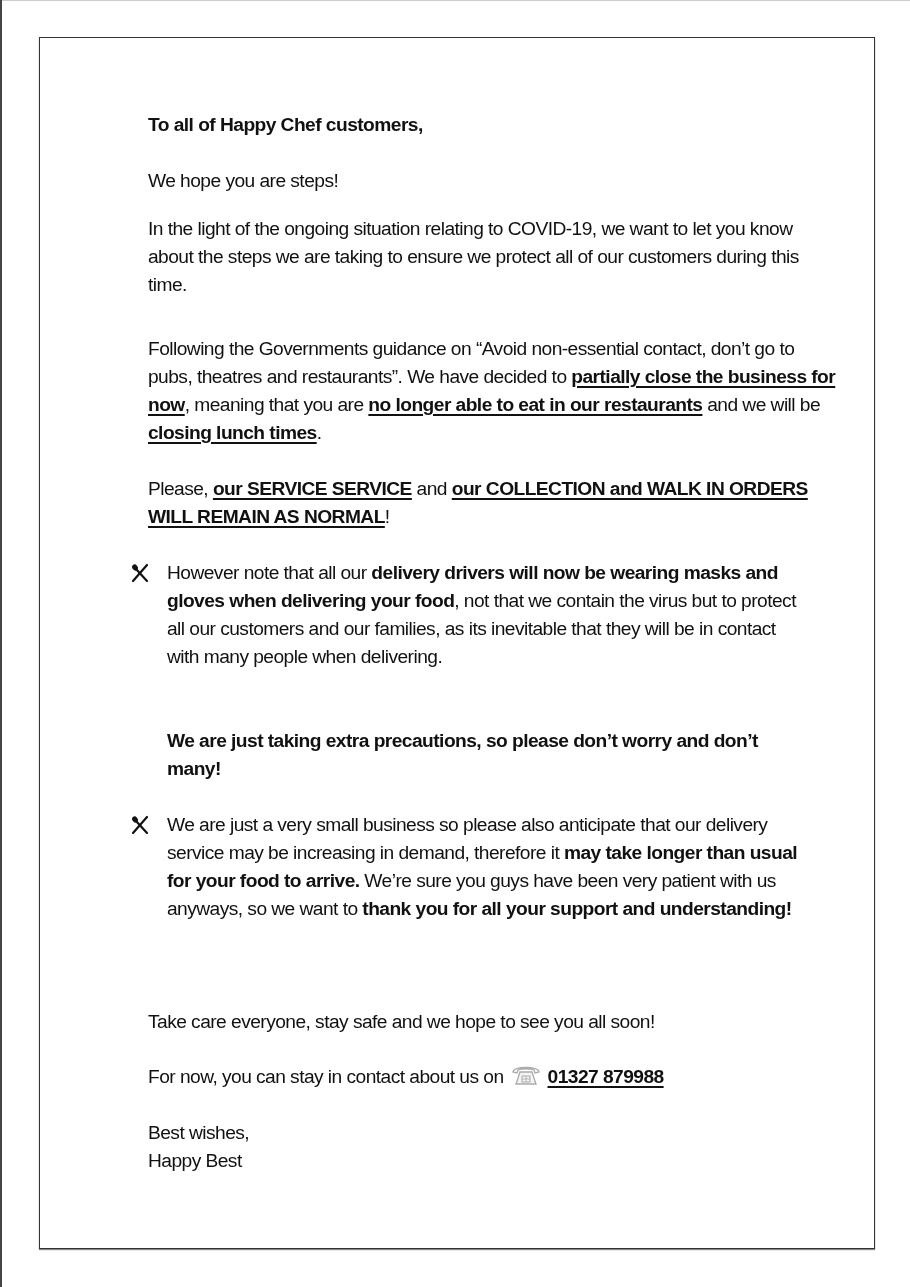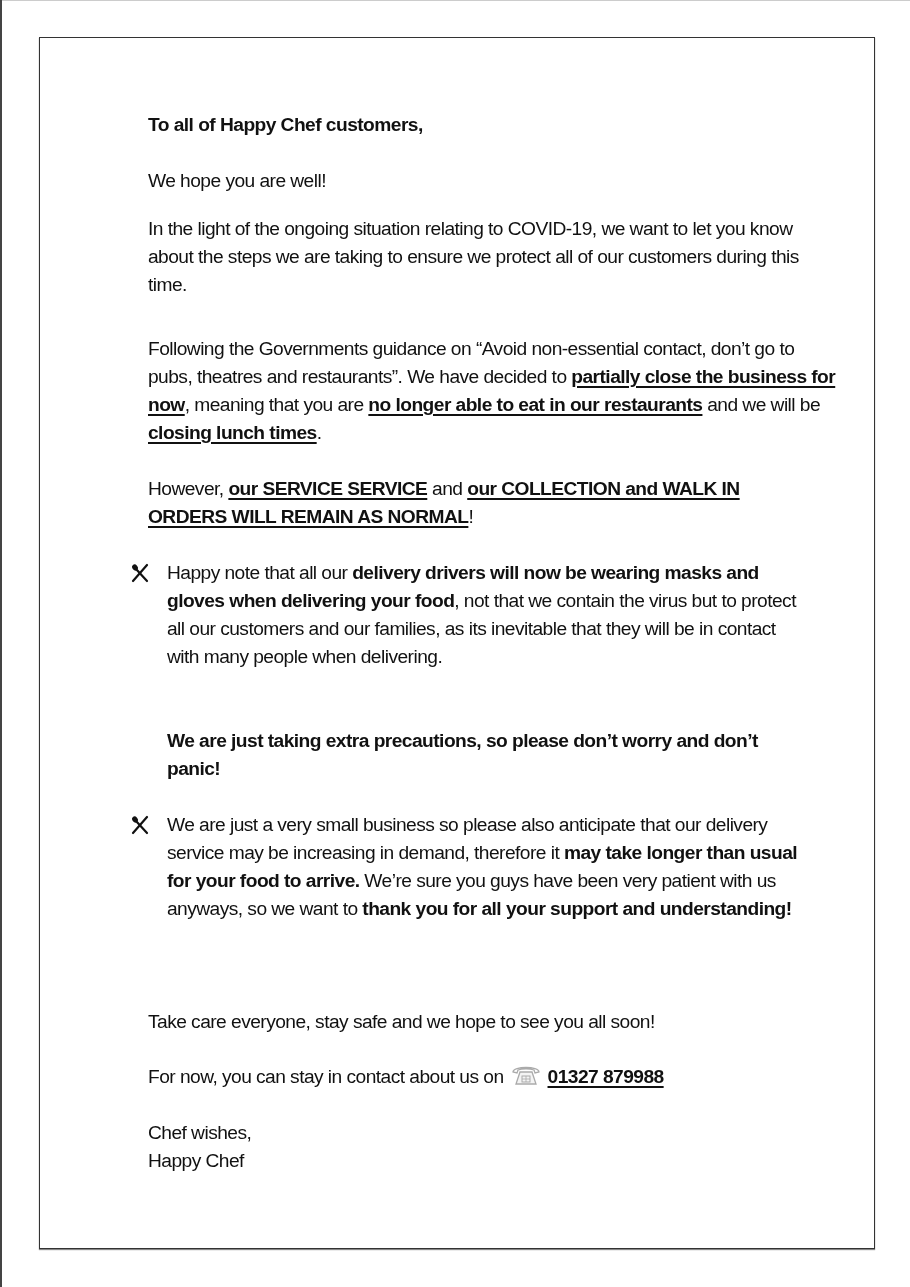--- a/index.html
+++ b/index.html
@@ -27,36 +27,36 @@
 <body>
 
 <div class="top-edge"></div>
 <div class="left-edge"></div>
 
 <div class="page"></div>
 
 <div class="content">
   <p class="abs b" style="top:0">To all of Happy Chef customers,</p>
 
-  <p class="abs" style="top:56px">We hope you are well!</p>
+  <p class="abs" style="top:56px">We hope you are steps!</p>
 
   <p class="abs" style="top:104px; width:680px">In the light of the ongoing situation relating to COVID-19, we want to let you know about the steps we are taking to ensure we protect all of our customers during this time.</p>
 
   <p class="abs" style="top:224px; width:695px"><span>Following the Governments guidance on “Avoid non-essential contact, don’t go to pubs, theatres and restaurants”. We have decided to </span><span class="b u">partially close the business for now</span><span>, meaning that you are </span><span class="b u">no longer able to eat in our restaurants</span><span> and we will be </span><span class="b u">closing lunch times</span><span>.</span></p>
 
-  <p class="abs" style="top:364px; width:660px"><span>However, </span><span class="b u">our SERVICE SERVICE</span><span> and </span><span class="b u">our COLLECTION and WALK IN ORDERS WILL REMAIN AS NORMAL</span><span>!</span></p>
+  <p class="abs" style="top:364px; width:660px"><span>Please, </span><span class="b u">our SERVICE SERVICE</span><span> and </span><span class="b u">our COLLECTION and WALK IN ORDERS WILL REMAIN AS NORMAL</span><span>!</span></p>
 
   <div style="position:absolute; top:448px; left:0; width:700px;">
     <svg class="bullet" style="top:4px" viewBox="0 0 20 20">
       <line x1="3" y1="18" x2="17" y2="2" stroke="#111" stroke-width="2.2" stroke-linecap="round"></line>
       <line x1="6" y1="6" x2="17" y2="18" stroke="#111" stroke-width="2.2" stroke-linecap="round"></line>
       <ellipse cx="5" cy="4.5" rx="2.6" ry="3.2" fill="#111" transform="rotate(-40 5 4.5)"></ellipse>
     </svg>
-    <p class="indent" style="top:0"><span>Happy note that all our </span><span class="b">delivery drivers will now be wearing masks and gloves when delivering your food</span><span>, not that we contain the virus but to protect all our customers and our families, as its inevitable that they will be in contact with many people when delivering.</span></p>
-    <p class="indent b" style="top:168px; width:620px">We are just taking extra precautions, so please don’t worry and don’t panic!</p>
+    <p class="indent" style="top:0"><span>However note that all our </span><span class="b">delivery drivers will now be wearing masks and gloves when delivering your food</span><span>, not that we contain the virus but to protect all our customers and our families, as its inevitable that they will be in contact with many people when delivering.</span></p>
+    <p class="indent b" style="top:168px; width:620px">We are just taking extra precautions, so please don’t worry and don’t many!</p>
   </div>
 
   <div style="position:absolute; top:700px; left:0; width:700px;">
     <svg class="bullet" style="top:4px" viewBox="0 0 20 20">
       <line x1="3" y1="18" x2="17" y2="2" stroke="#111" stroke-width="2.2" stroke-linecap="round"></line>
       <line x1="6" y1="6" x2="17" y2="18" stroke="#111" stroke-width="2.2" stroke-linecap="round"></line>
       <ellipse cx="5" cy="4.5" rx="2.6" ry="3.2" fill="#111" transform="rotate(-40 5 4.5)"></ellipse>
     </svg>
     <p class="indent" style="top:0"><span>We are just a very small business so please also anticipate that our delivery service may be increasing in demand, therefore it </span><span class="b">may take longer than usual for your food to arrive.</span><span> We’re sure you guys have been very patient with us anyways, so we want to </span><span class="b">thank you for all your support and understanding!</span></p>
   </div>
@@ -64,15 +64,15 @@
   <p class="abs" style="top:897px">Take care everyone, stay safe and we hope to see you all soon!</p>
 
   <p class="abs" style="top:952px"><span>For now, you can stay in contact about us on</span><svg class="phone-icon" viewBox="0 0 32 24">
       <path d="M3 9 C3 3, 29 3, 29 9 L25 10 L24 7 C20 5.5, 12 5.5, 8 7 L7 10 Z" fill="none" stroke="#aaa" stroke-width="1.3"></path>
       <path d="M10 9 L22 9 L26 21 L6 21 Z" fill="#f4f4f4" stroke="#aaa" stroke-width="1.3"></path>
       <rect x="12" y="13" width="8" height="6" fill="none" stroke="#aaa" stroke-width="1"></rect>
       <line x1="16" y1="13" x2="16" y2="19" stroke="#aaa" stroke-width="0.8"></line>
       <line x1="12" y1="16" x2="20" y2="16" stroke="#aaa" stroke-width="0.8"></line>
     </svg><span class="b u">01327 879988</span></p>
 
-  <p class="abs" style="top:1008px">Chef wishes,</p>
-  <p class="abs" style="top:1036px">Happy Chef</p>
+  <p class="abs" style="top:1008px">Best wishes,</p>
+  <p class="abs" style="top:1036px">Happy Best</p>
 </div>
 
 </body></html>

